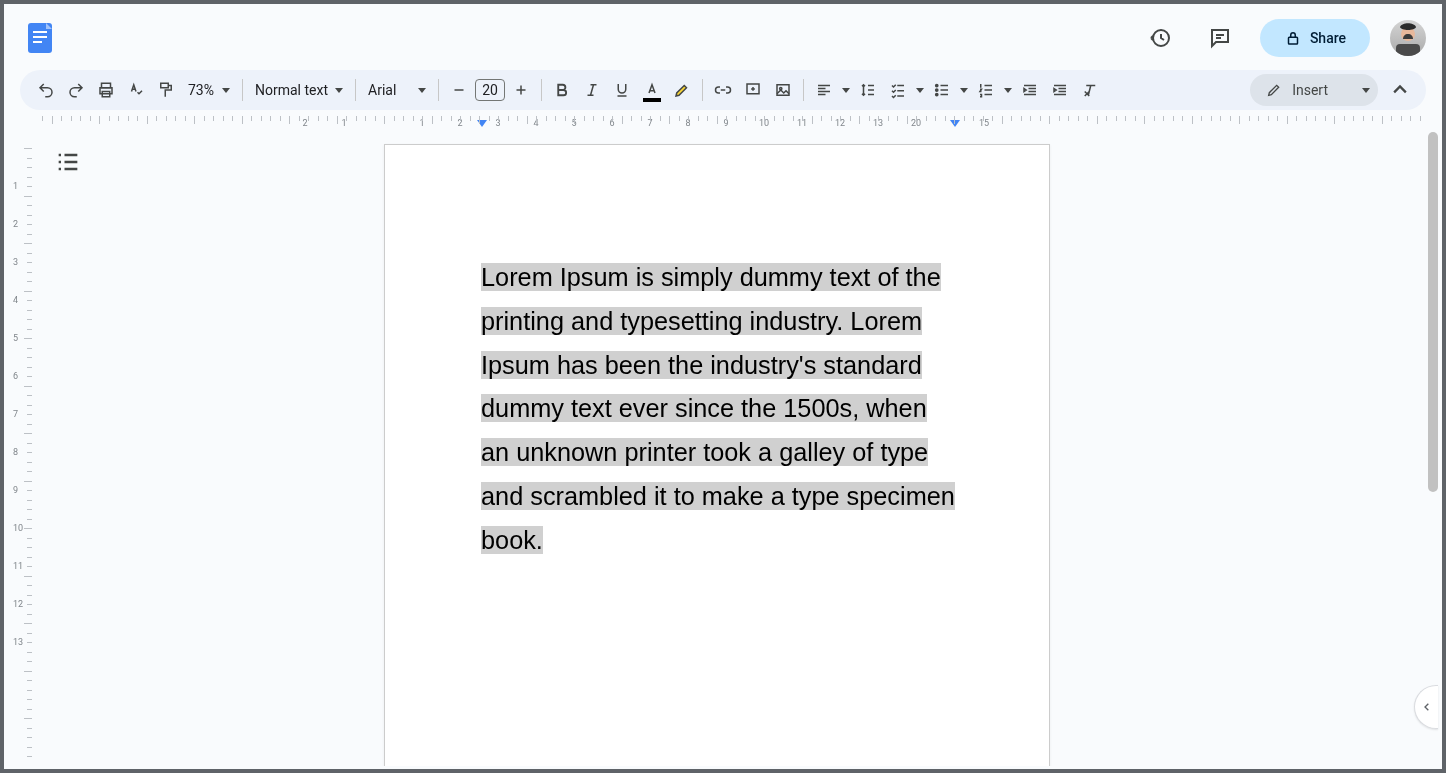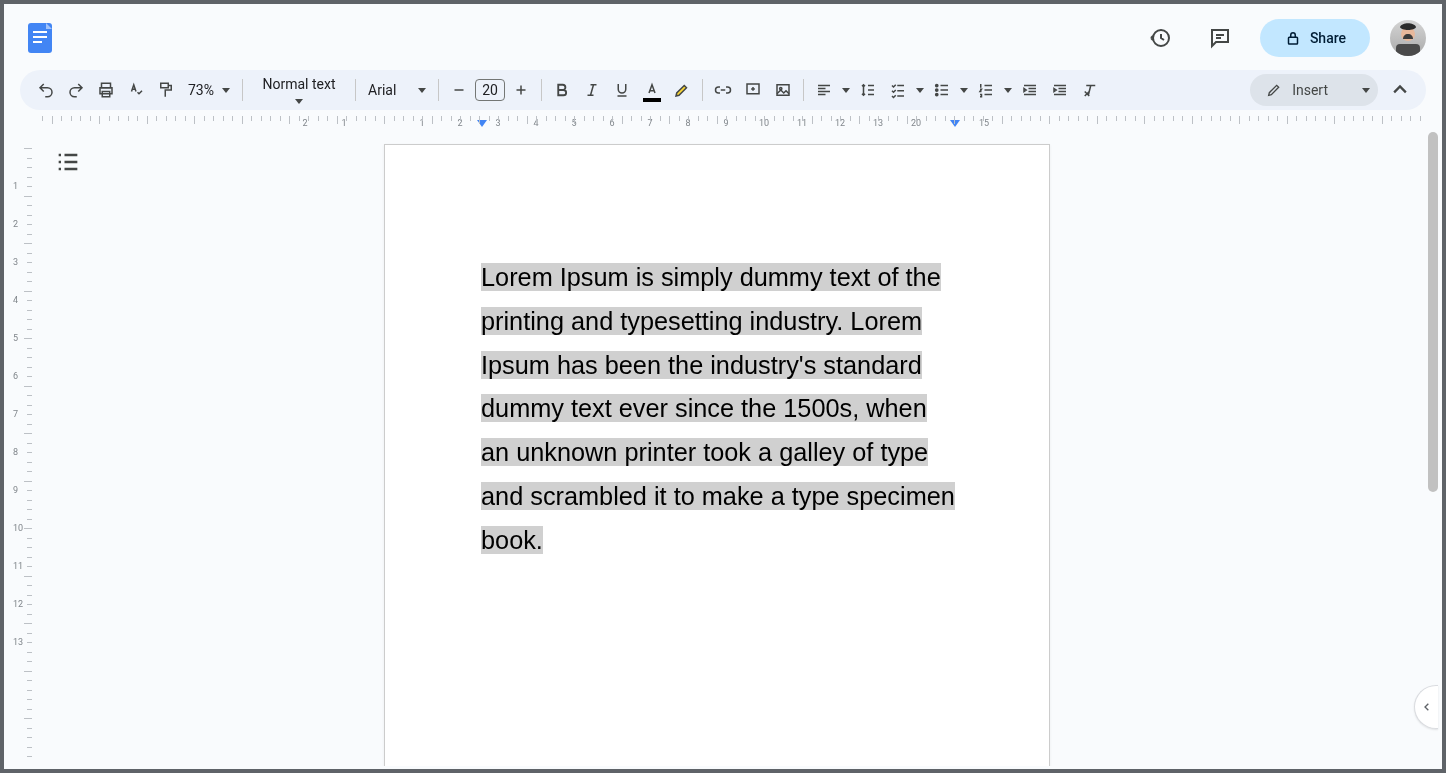--- a/index.html
+++ b/index.html
@@ -77,21 +77,21 @@
   display: flex; align-items: center; justify-content: center;
   cursor: pointer; color: #444746;
 }
 .tb-btn svg { width: 18px; height: 18px; }
 .tb-sep { width: 1px; height: 22px; background: #c7c7c7; margin: 0 4px; }
 .tb-text {
   font-size: 14px; color: #202124; padding: 0 6px;
   display: flex; align-items: center; gap: 6px; height: 28px;
 }
 .zoom-box { font-size: 14px; color: #202124; padding: 0 6px; display:flex; align-items:center; gap:8px;}
-.style-sel { width: 100px; display: flex; justify-content: space-between; align-items: center; flex-direction: column;}
+.style-sel { width: 100px; display: flex; justify-content: space-between; align-items: center;}
 .font-sel { width: 70px; display: flex; justify-content: space-between; align-items: center; }
 .font-size-box {
   border: 1px solid #747775; border-radius: 4px;
   width: 30px; height: 22px; font-size: 14px;
   display: flex; align-items: center; justify-content: center;
   color: #202124;
 }
 .dropdown-caret { border-left: 4px solid transparent; border-right: 4px solid transparent; border-top: 5px solid #444746; }
 .text-color-btn { position: relative; }
 .text-color-underline { position: absolute; bottom: 2px; left: 5px; right: 5px; height: 4px; background: #000; }

